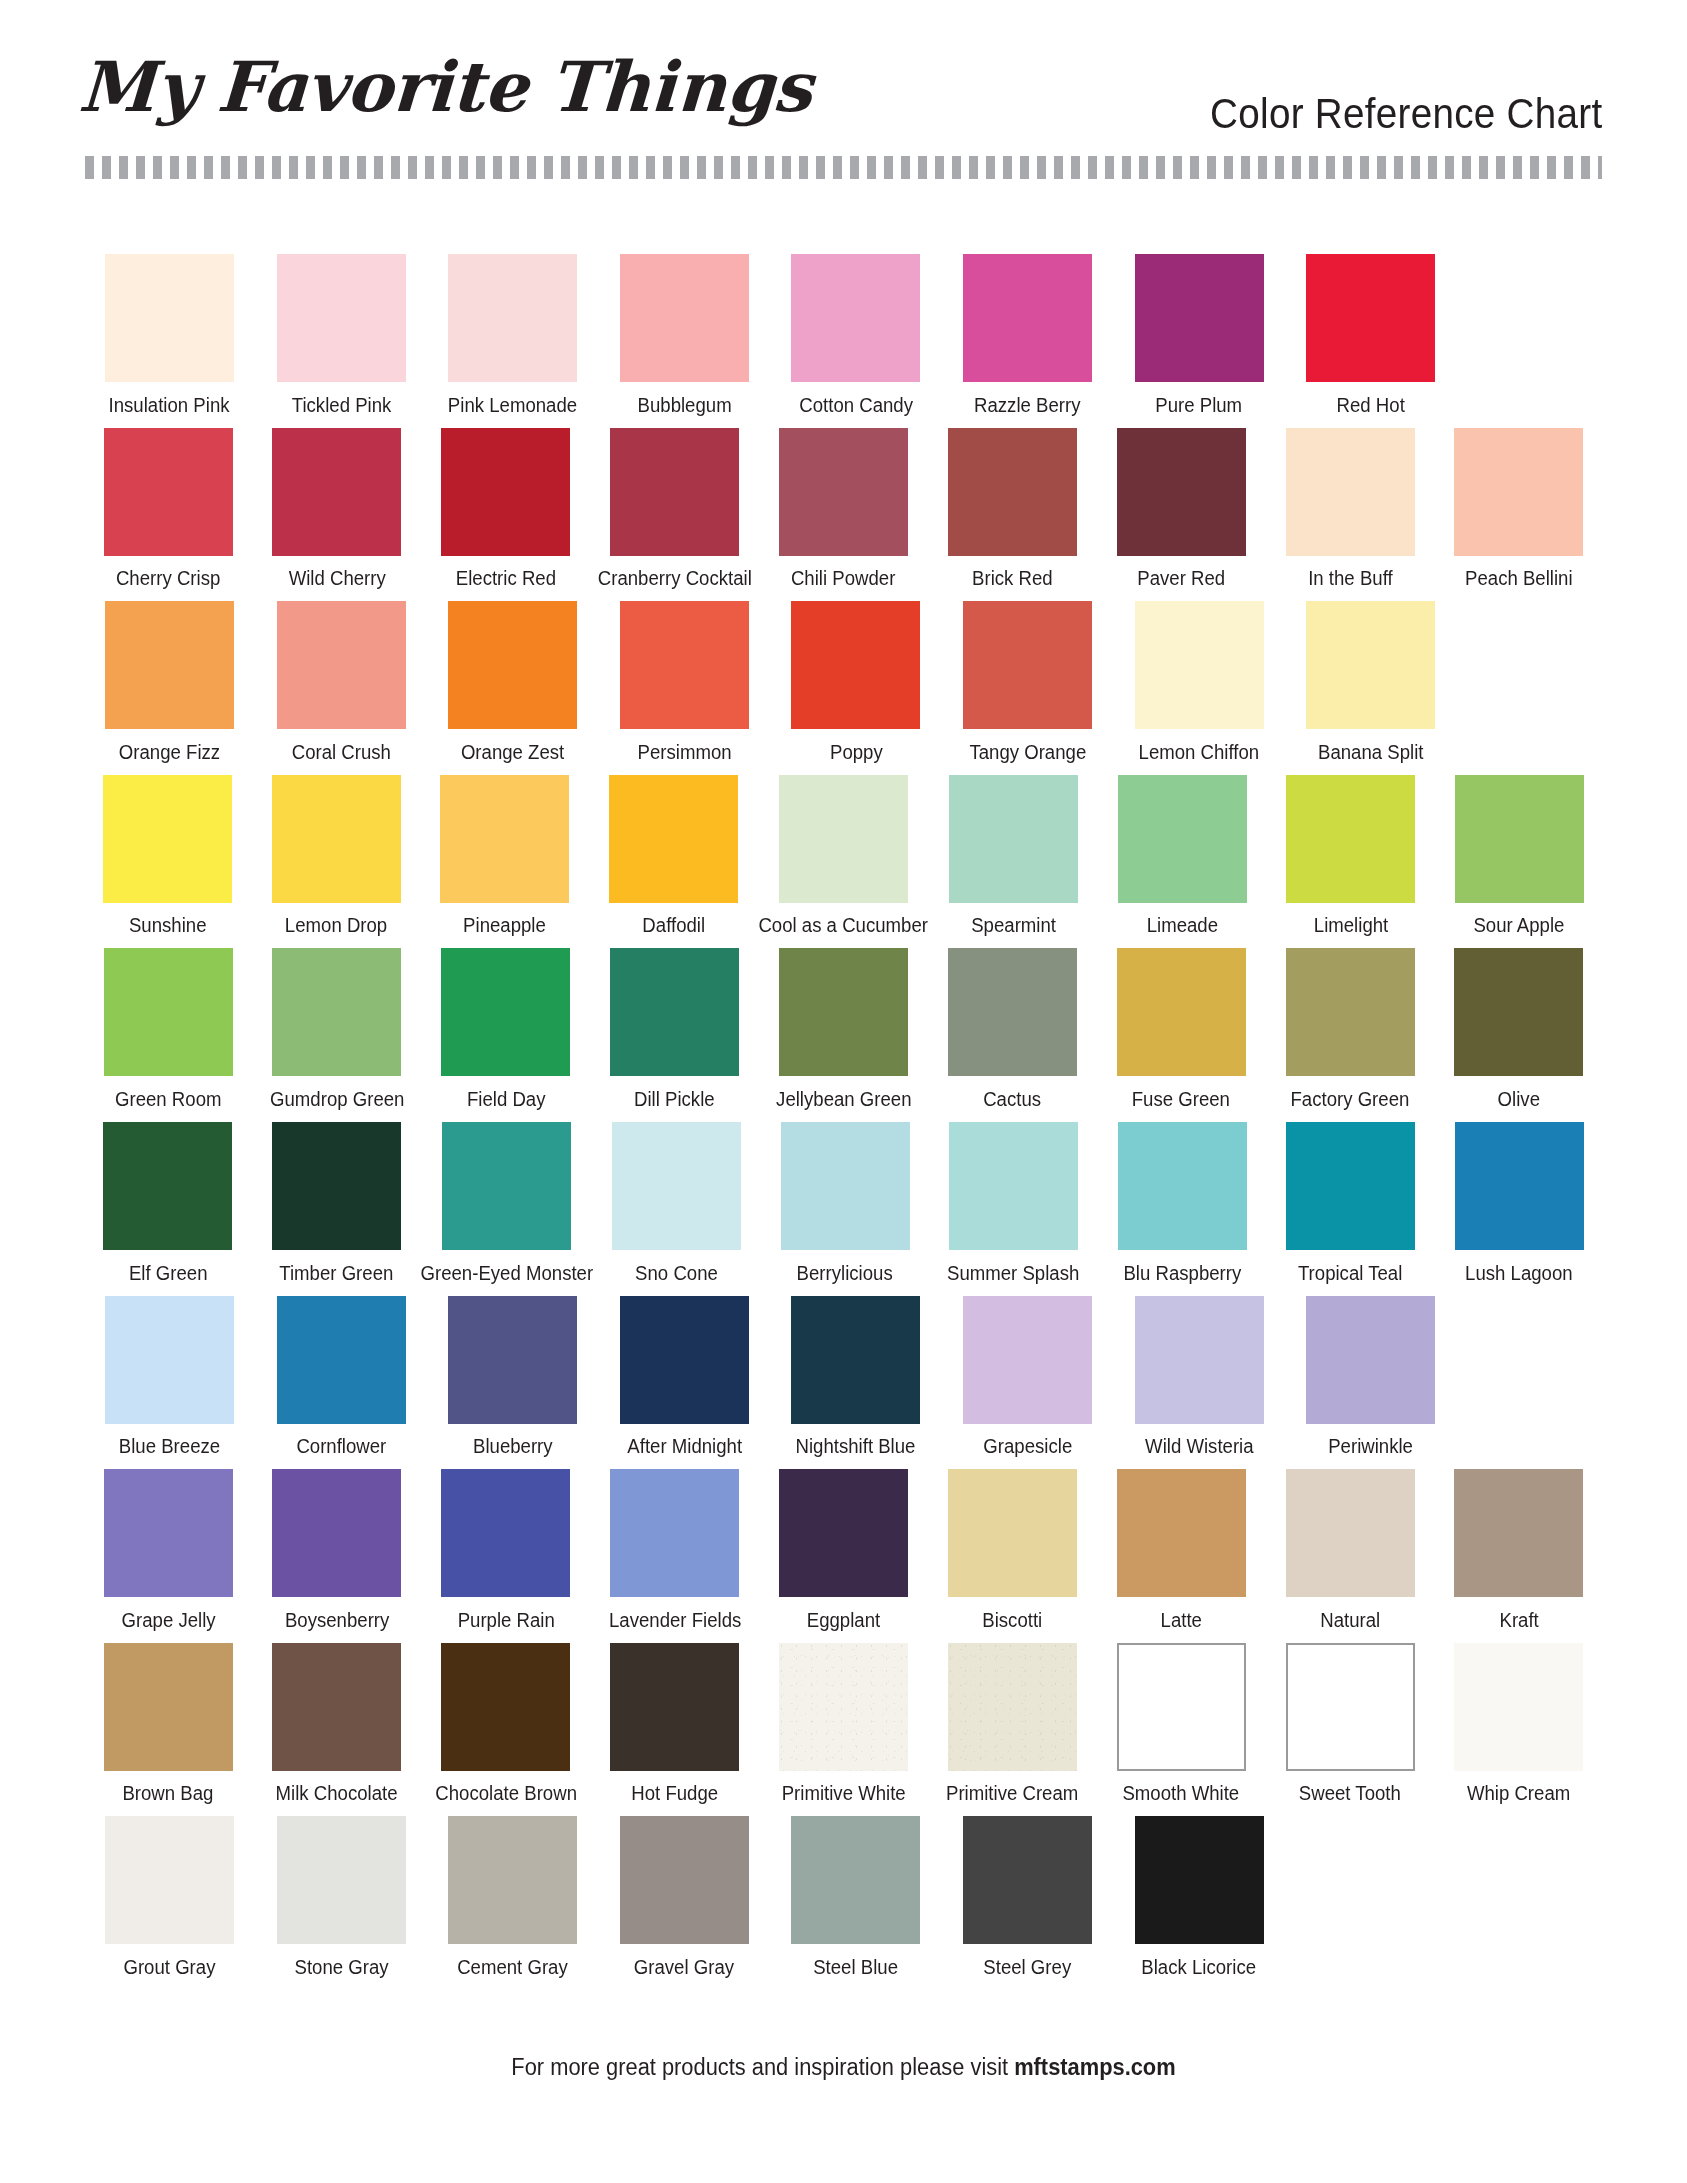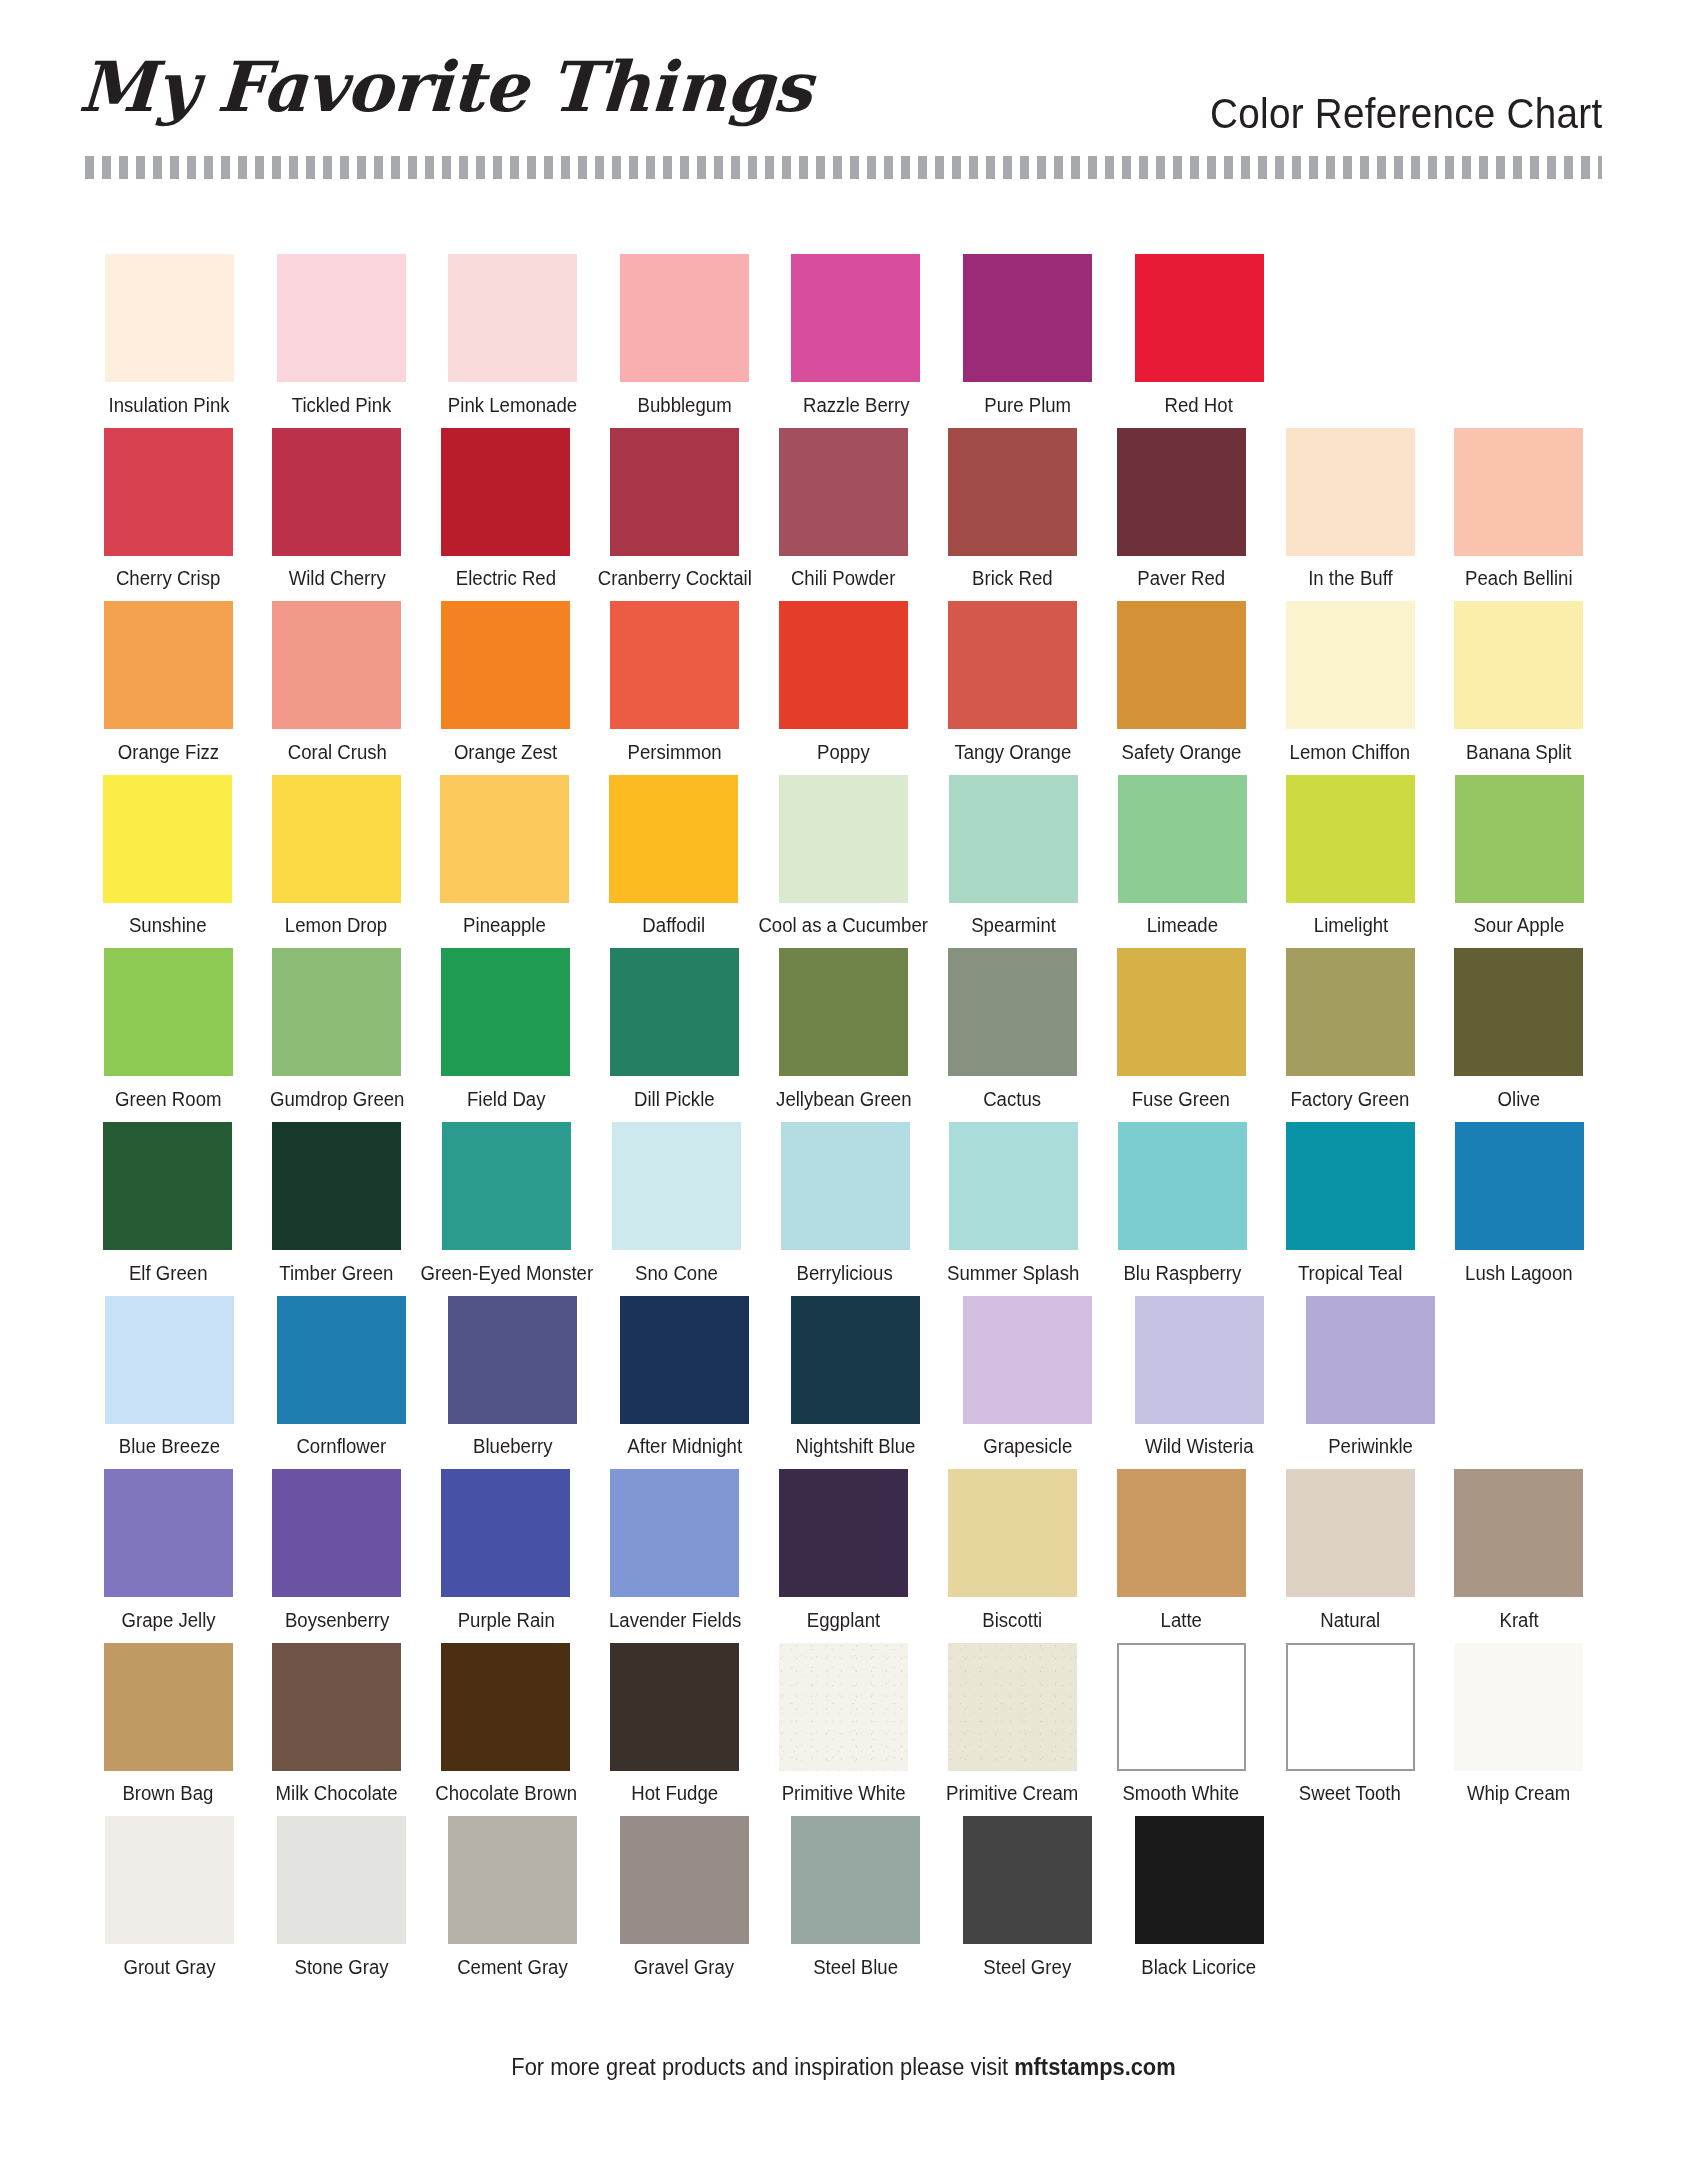--- a/index.html
+++ b/index.html
@@ -157,20 +157,24 @@
         </div>
         <div class="swatch-cell">
           <div class="swatch-chip" style="background-color: rgb(250, 219, 220);"></div>
           <div class="swatch-label">Pink Lemonade</div>
         </div>
         <div class="swatch-cell">
           <div class="swatch-chip" style="background-color: rgb(249, 174, 176);"></div>
           <div class="swatch-label">Bubblegum</div>
         </div>
         <div class="swatch-cell">
+          <div class="swatch-chip" style="background-color: rgb(238, 162, 202);"></div>
+          <div class="swatch-label">Cotton Candy</div>
+        </div>
+        <div class="swatch-cell">
           <div class="swatch-chip" style="background-color: rgb(217, 77, 157);"></div>
           <div class="swatch-label">Razzle Berry</div>
         </div>
         <div class="swatch-cell">
           <div class="swatch-chip" style="background-color: rgb(156, 43, 119);"></div>
           <div class="swatch-label">Pure Plum</div>
         </div>
         <div class="swatch-cell">
           <div class="swatch-chip" style="background-color: rgb(233, 26, 54);"></div>
           <div class="swatch-label">Red Hot</div>
@@ -231,24 +235,20 @@
           <div class="swatch-chip" style="background-color: rgb(236, 92, 69);"></div>
           <div class="swatch-label">Persimmon</div>
         </div>
         <div class="swatch-cell">
           <div class="swatch-chip" style="background-color: rgb(229, 62, 40);"></div>
           <div class="swatch-label">Poppy</div>
         </div>
         <div class="swatch-cell">
           <div class="swatch-chip" style="background-color: rgb(212, 89, 74);"></div>
           <div class="swatch-label">Tangy Orange</div>
-        </div>
-        <div class="swatch-cell">
-          <div class="swatch-chip" style="background-color: rgb(212, 145, 54);"></div>
-          <div class="swatch-label">Safety Orange</div>
         </div>
         <div class="swatch-cell">
           <div class="swatch-chip" style="background-color: rgb(252, 244, 206);"></div>
           <div class="swatch-label">Lemon Chiffon</div>
         </div>
         <div class="swatch-cell">
           <div class="swatch-chip" style="background-color: rgb(251, 238, 171);"></div>
           <div class="swatch-label">Banana Split</div>
         </div>
       </div>

